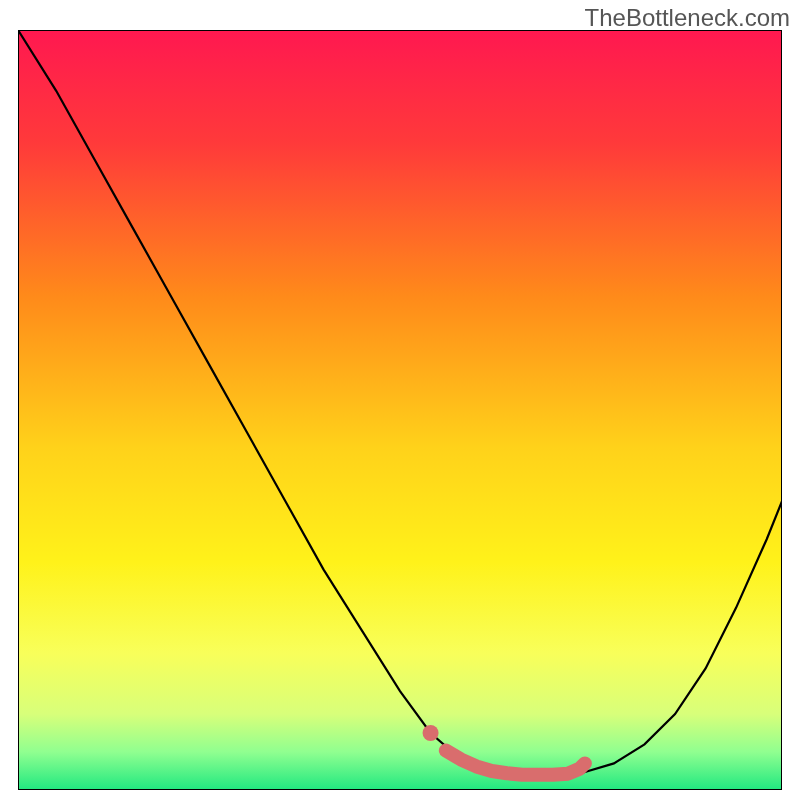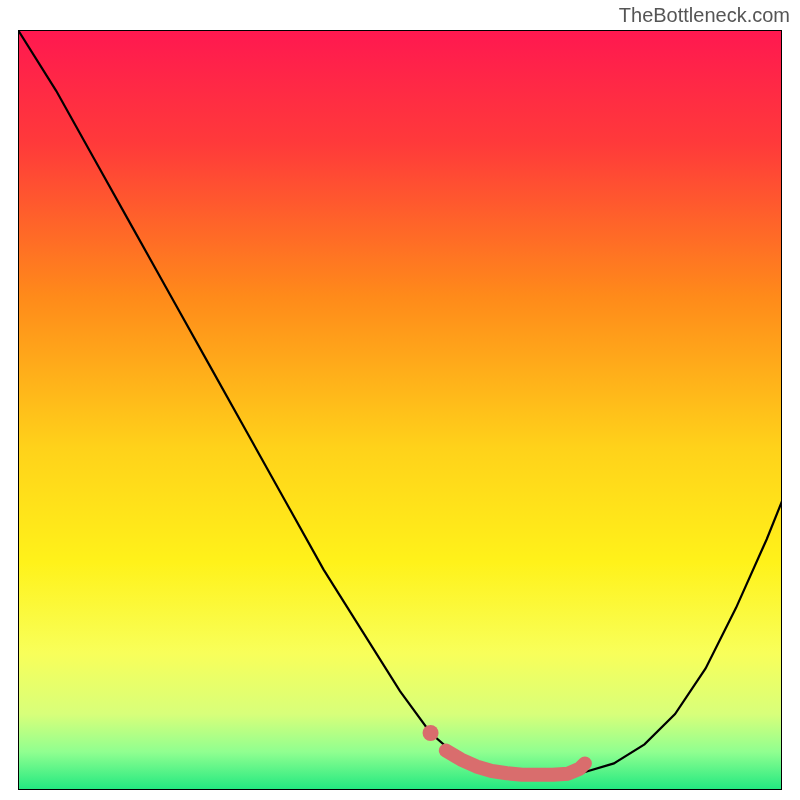--- a/index.html
+++ b/index.html
@@ -8,21 +8,21 @@
     width: 800px;
     height: 800px;
     background: white;
     position: relative;
     font-family: Arial, sans-serif;
   }
   .attribution {
     position: absolute;
     top: 4px;
     right: 10px;
-    font-size: 20px;
+    font-size: 24px;
     color: #555;
     font-weight: normal;
   }
   .chart-container {
     position: absolute;
     top: 30px;
     left: 18px;
     width: 764px;
     height: 760px;
   }

